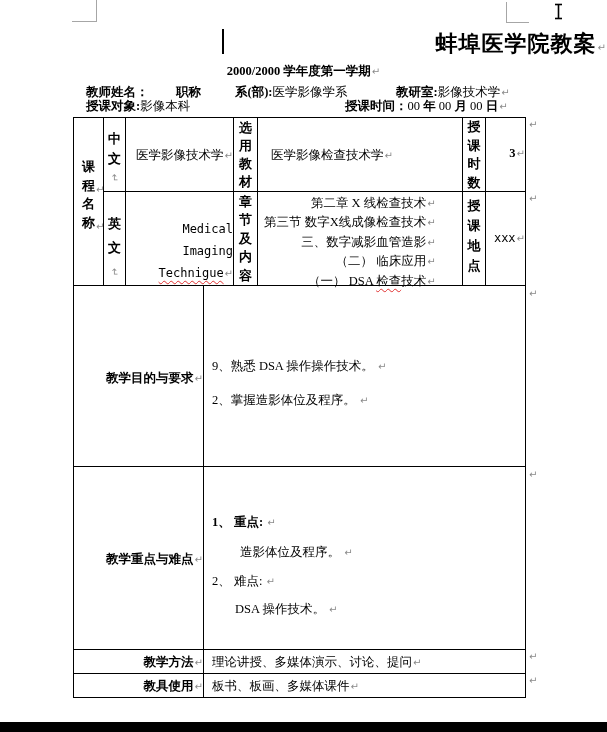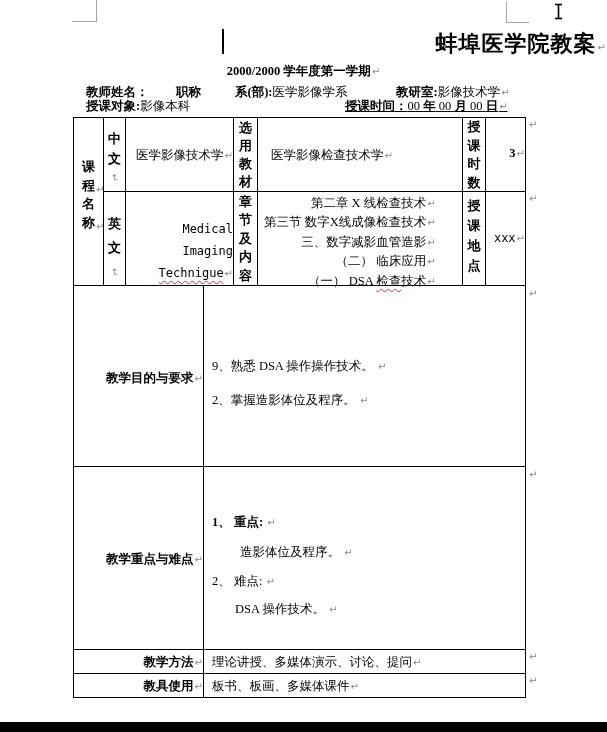--- a/index.html
+++ b/index.html
@@ -58,21 +58,21 @@
   <div class="abs caret"></div>
   <div class="abs title"><span>蚌埠医学院教案</span><span class="pmark">↵</span></div>
   <div class="abs subtitle"><span>2000/2000 学年度第一学期</span><span class="pmark">↵</span></div>
 
   <div class="abs b" style="left:86px; top:84px;">教师姓名：</div>
   <div class="abs b" style="left:176px; top:84px;">职称</div>
   <div class="abs" style="left:235px; top:84px;"><span class="b">系(部):</span><span>医学影像学系</span></div>
   <div class="abs" style="left:396px; top:84px;"><span class="b">教研室:</span><span>影像技术学</span><span class="pmark">↵</span></div>
 
   <div class="abs" style="left:86px; top:98px;"><span class="b">授课对象:</span><span>影像本科</span></div>
-  <div class="abs" style="left:345px; top:98px;text-decoration:underline;"><span class="b">授课时间：</span><span>00</span> <span class="b">年</span> <span>00</span> <span class="b">月</span> <span>00</span> <span class="b">日</span><span class="pmark">↵</span></div>
+  <div class="abs" style="left:345px; top:98px;"><span class="b">授课时间：</span><span>00</span> <span class="b">年</span> <span>00</span> <span class="b">月</span> <span>00</span> <span class="b">日</span><span class="pmark">↵</span></div>
 
   <div class="gridline" style="left:73px;  top:117px; width:453px; height:1px;"></div>
   <div class="gridline" style="left:103px; top:191px; width:423px; height:1px;"></div>
   <div class="gridline" style="left:73px;  top:285px; width:453px; height:1px;"></div>
   <div class="gridline" style="left:73px;  top:466px; width:453px; height:1px;"></div>
   <div class="gridline" style="left:73px;  top:649px; width:453px; height:1px;"></div>
   <div class="gridline" style="left:73px;  top:673px; width:453px; height:1px;"></div>
   <div class="gridline" style="left:73px;  top:697px; width:453px; height:1px;"></div>
 
   <div class="gridline" style="left:73px;  top:117px; width:1px; height:581px;"></div>

